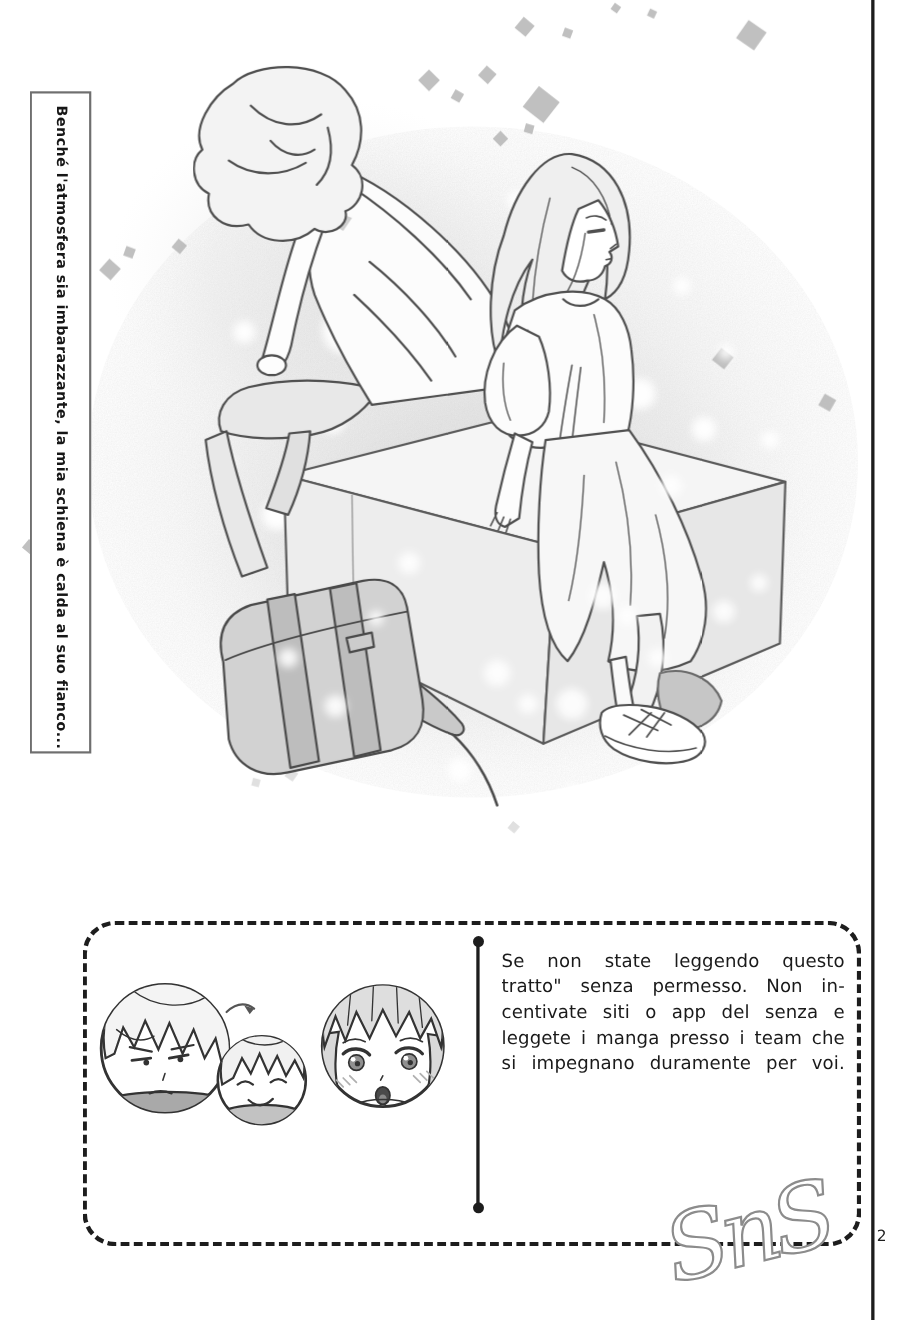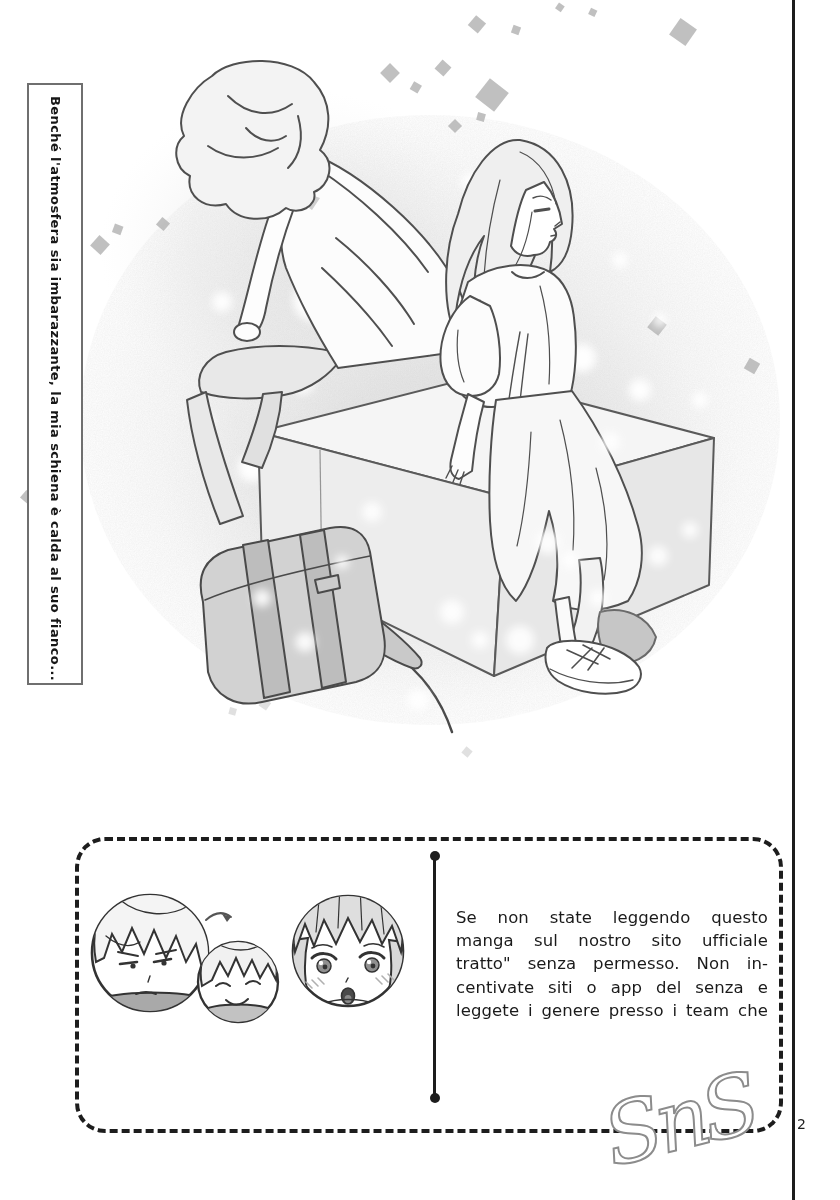--- a/index.html
+++ b/index.html
@@ -59,21 +59,20 @@
   .credit-divider::before, .credit-divider::after {
     content: ""; position: absolute; left: -3.5px;
     width: 10px; height: 10px; border-radius: 50%;
     background: var(--ink);
   }
   .credit-divider::before { top: -6px; }
   .credit-divider::after { bottom: -6px; }
   .credit-text {
     position: absolute; left: 456px; top: 862px;
     width: 312px;
-    margin-top: 44px;
   }
   .credit-line {
     font-size: 16.5px;
     line-height: 23.2px;
     color: #1a1a1a;
     letter-spacing: 0.1px;
     text-align: justify;
     text-align-last: justify;
     white-space: nowrap;
   }
@@ -343,24 +342,24 @@
         <ellipse cx="348" cy="999" rx="3.5" ry="4" fill="#8a8a8a" stroke="none"></ellipse>
         <path d="M324,1004 C334,998 362,998 374,1004" stroke-width="1.4"></path>
       </g>
     </g>
   </svg>
 
   <div class="credit-divider"></div>
 
   <div class="credit-text">
     <div class="credit-line">Se non state leggendo questo</div>
-    <div class="credit-line">manga sul nostro sito ufficiale</div>
     <div class="credit-line">tratto" senza permesso. Non in-</div>
     <div class="credit-line">centivate siti o app del senza e</div>
-    <div class="credit-line">leggete i genere presso i team che</div>
+    <div class="credit-line">leggete i manga presso i team che</div>
+    <div class="credit-line">si impegnano duramente per voi.</div>
   </div>
 
   <svg class="signature" width="195" height="140" viewBox="0 0 195 140">
     <g transform="rotate(-14 97 70)">
       <text class="sig-text" x="10" y="96">SnS</text>
     </g>
   </svg>
 
   <div class="page-number">2</div>
 

